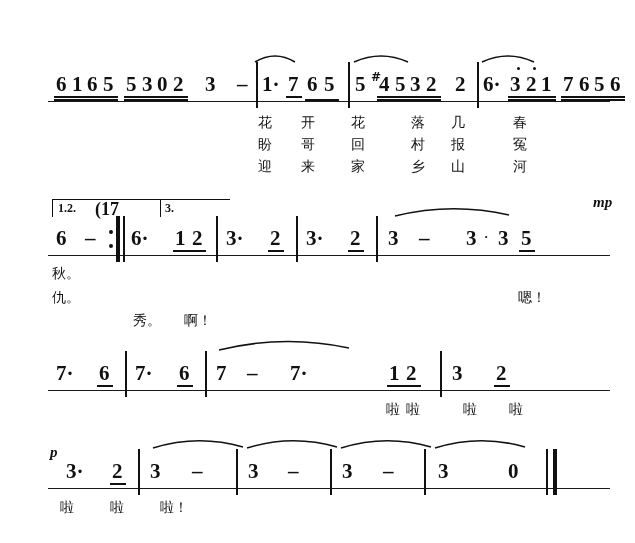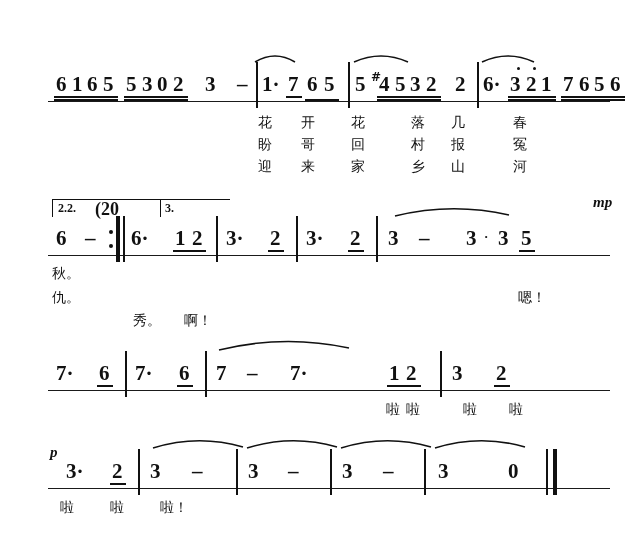--- a/index.html
+++ b/index.html
@@ -192,22 +192,22 @@
   </div>
 
   <div class="system" style="top:180px;height:140px;">
 
     <div class="dyn" style="left:593px;top:14px;">mp</div>
 
     <div class="rule" style="left:48px;top:75px;width:562px;"></div>
 
     <div class="endingbar" style="left:52px;top:19px;width:108px;height:1px;"></div>
     <div class="endingbar" style="left:52px;top:19px;width:1px;height:18px;"></div>
-    <div class="ending" style="left:58px;top:21px;">2.2.</div>
-    <div class="ending" style="left:95px;top:19px;font-size:18px;">(20</div>
+    <div class="ending" style="left:58px;top:21px;">1.2.</div>
+    <div class="ending" style="left:95px;top:19px;font-size:18px;">(17</div>
 
     <div class="endingbar" style="left:160px;top:19px;width:70px;height:1px;"></div>
     <div class="endingbar" style="left:160px;top:19px;width:1px;height:18px;"></div>
     <div class="ending" style="left:165px;top:21px;">3.</div>
 
     <div class="note" style="left:56px;top:48px;">6</div>
     <div class="dash" style="left:85px;top:48px;">–</div>
 
     <div class="barline thick" style="left:116px;top:36px;height:46px;"></div>
     <div class="barline" style="left:123px;top:36px;height:46px;"></div>

